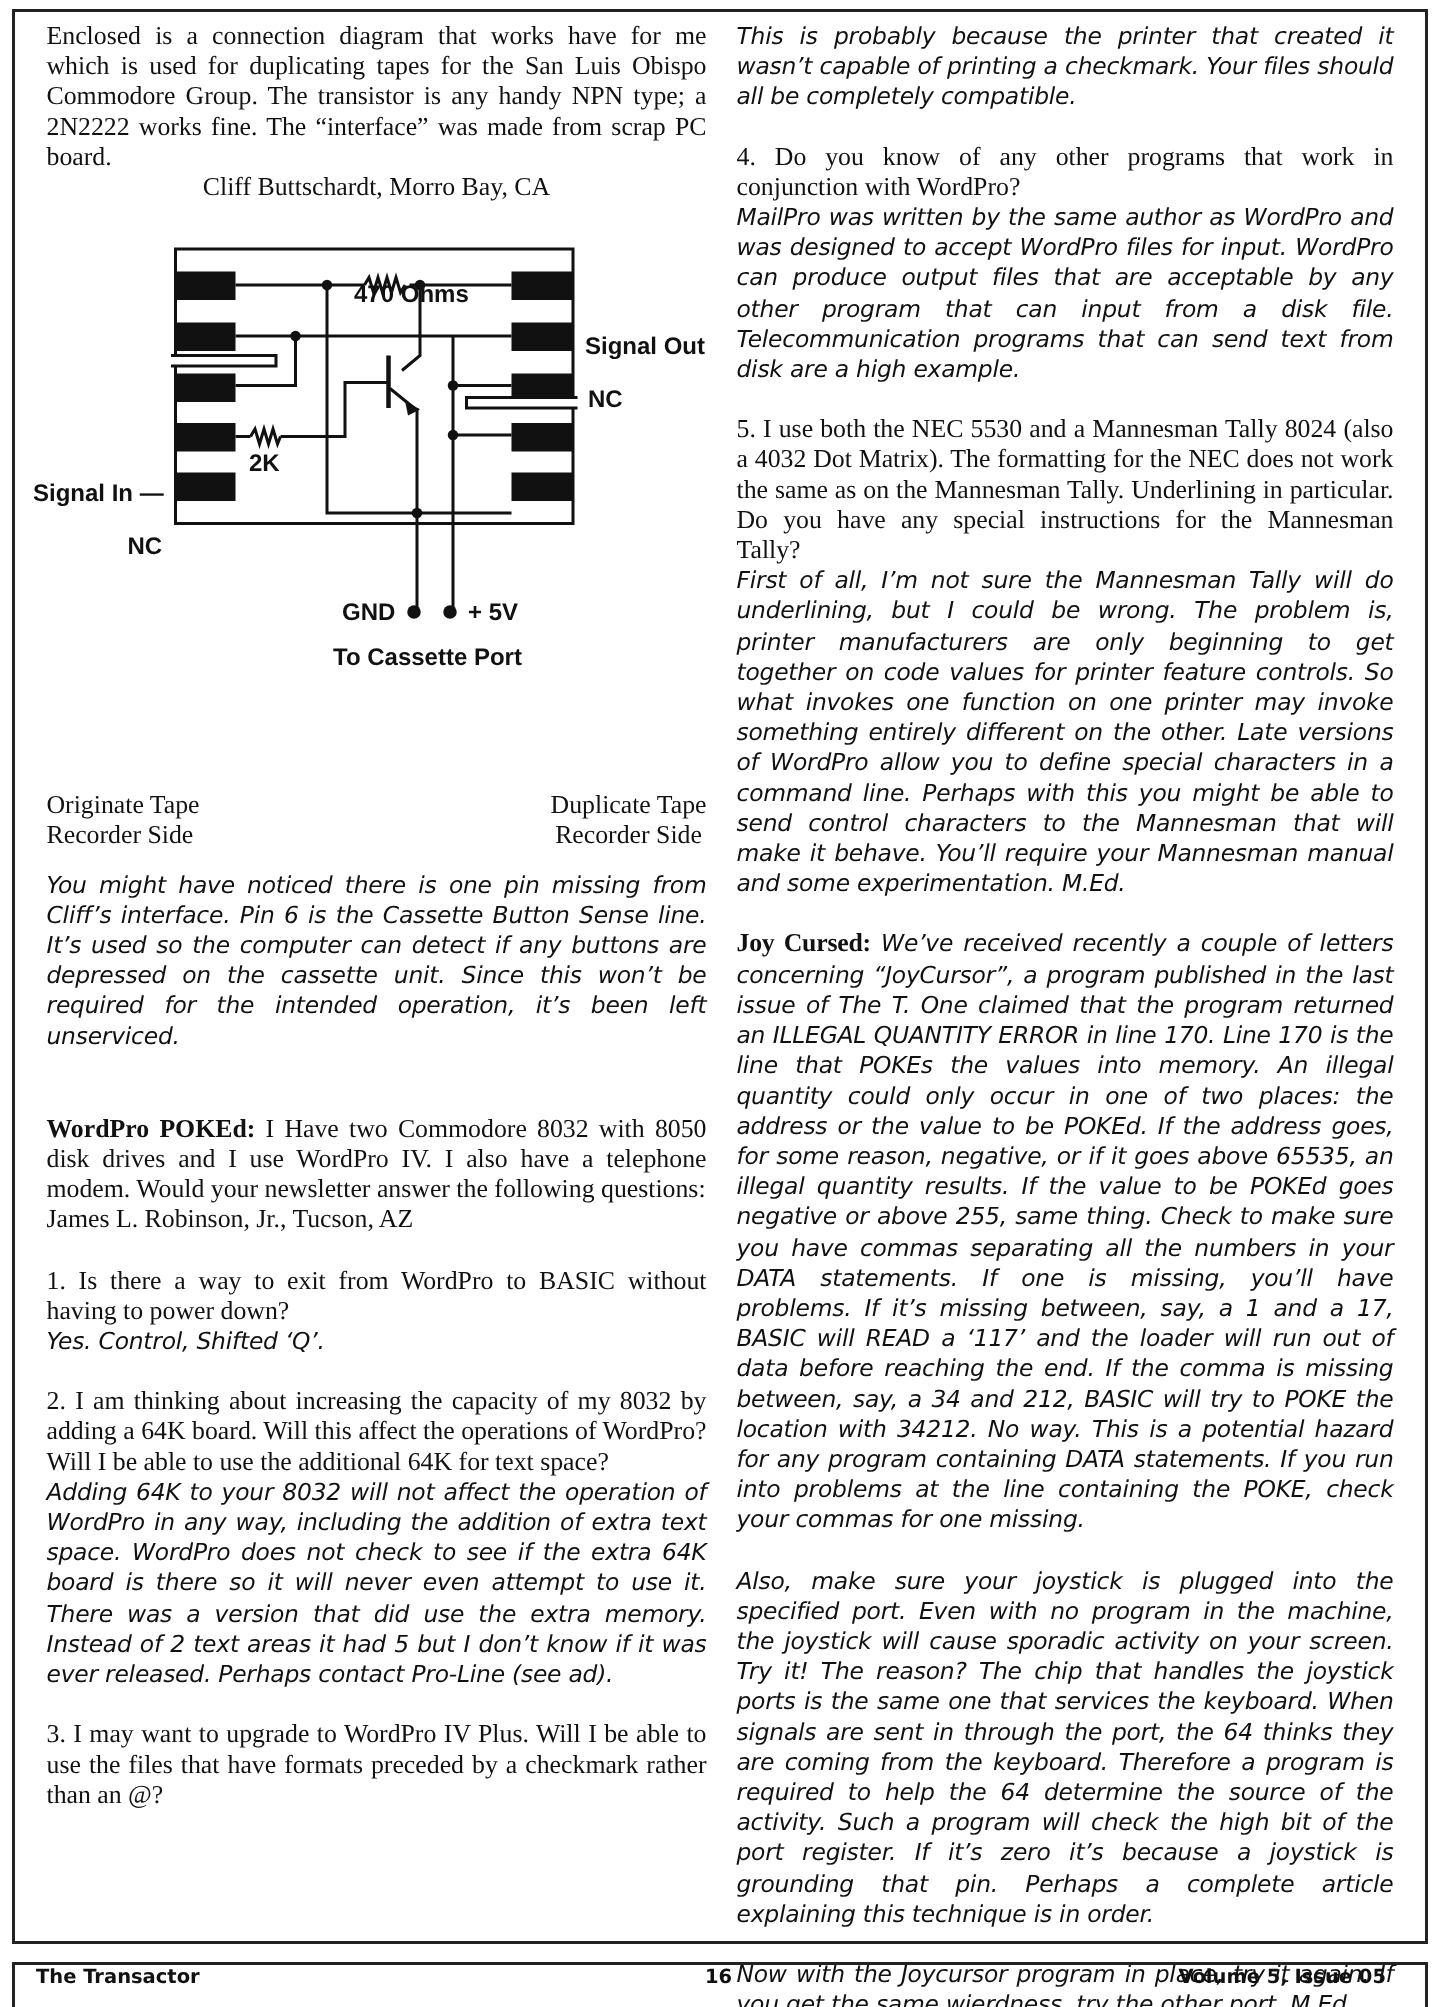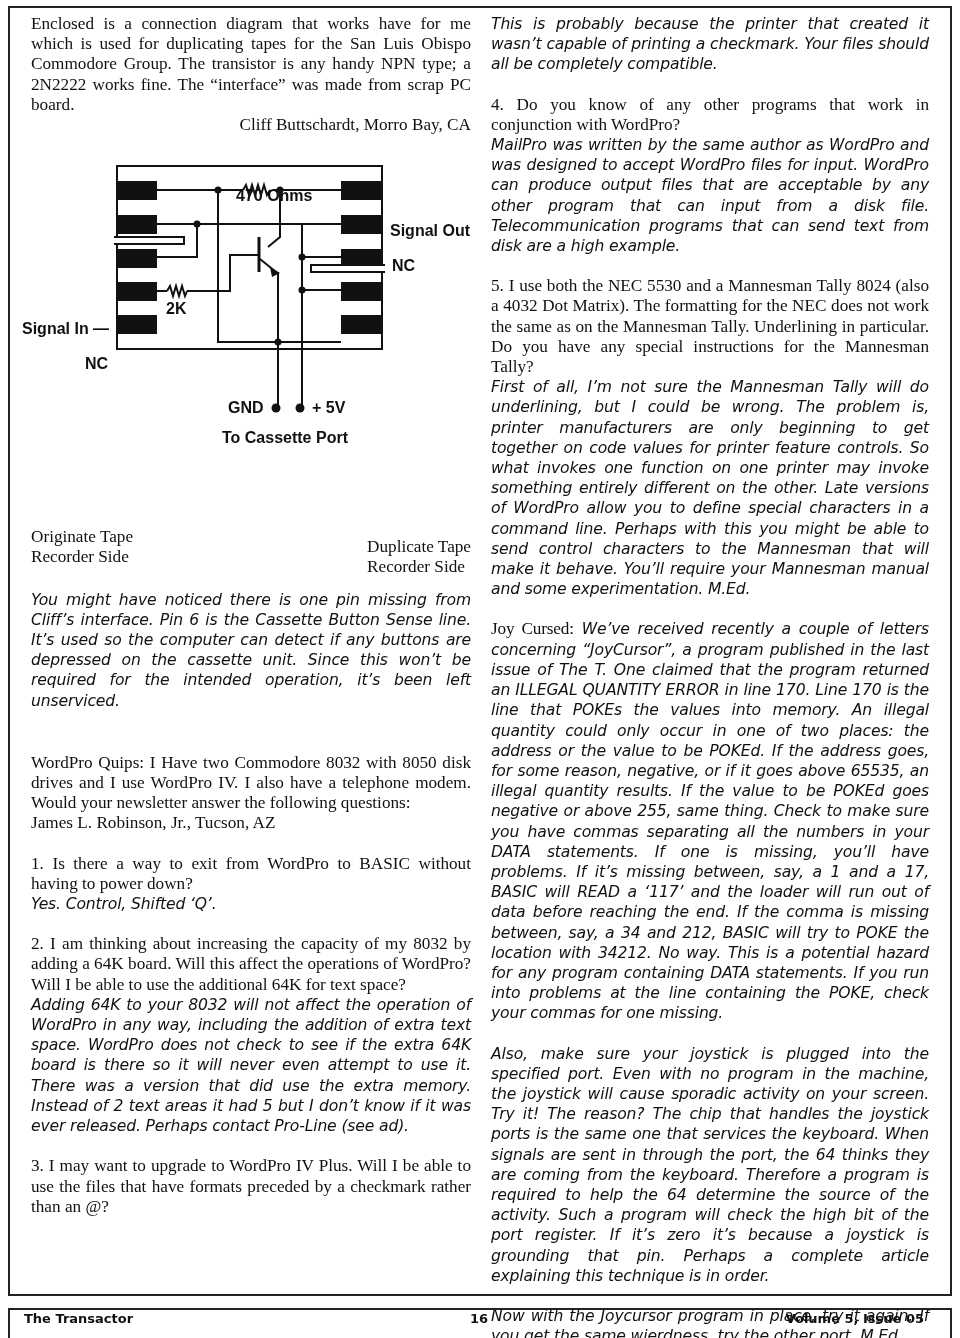--- a/index.html
+++ b/index.html
@@ -12,29 +12,29 @@
     }
     .col {
       position: absolute; top: 14px; font-family: "Liberation Serif", "DejaVu Serif", serif;
       font-size: 17.2px; line-height: 20.2px; text-align: justify;
     }
     .col.left { left: 31px; width: 440px; }
     .col.right { left: 491px; width: 438px; }
     .col p { margin: 0; }
     .col .gap { height: 20px; }
     .it { font-family: "DejaVu Sans", "Liberation Sans", sans-serif; font-style: italic; font-size: 15.6px; letter-spacing: -0.15px; }
-    .b { font-weight: normal; margin-top: 35px; }
-    .sig { text-align: right; }
+    .b { font-weight: bold; margin-top: 35px; }
+    .sig { text-align: center; }
 
     .diagram { position: relative; height: 390px; margin-top: 2px; }
     .diagram svg { position: absolute; left: -31px; top: 0; }
     .dlabel { font-family: "Liberation Sans", "DejaVu Sans", sans-serif; font-weight: bold; font-size: 16px; fill: #111; }
 
     .sides { display: flex; justify-content: space-between; margin-top: 0; }
-    .sides .r { text-align: left; margin-top: 10px; }
+    .sides .r { text-align: center; }
 
     .footer {
       position: absolute; left: 8px; top: 1308px; width: 944px; height: 40px;
       border: 2px solid #222; box-sizing: border-box;
       font-family: "DejaVu Sans", "Liberation Sans", sans-serif; font-weight: bold; font-size: 13px;
     }
     .footer span { position: absolute; top: 1px; }
   </style>
 </head>
 <body>
@@ -130,21 +130,21 @@
       <div>Recorder Side</div>
     </div>
     <div class="r">
       <div>Duplicate Tape</div>
       <div>Recorder Side</div>
     </div>
   </div>
   <div style="height:12px"></div>
   <p class="it">You might have noticed there is one pin missing from Cliff’s interface. Pin 6 is the Cassette Button Sense line. It’s used so the computer can detect if any buttons are depressed on the cassette unit. Since this won’t be required for the intended operation, it’s been left unserviced.</p>
   <div style="height:42px"></div>
-  <p><span class="b">WordPro Quips:</span><span> I Have two Commodore 8032 with 8050 disk drives and I use WordPro IV. I also have a telephone modem. Would your newsletter answer the following questions:</span></p>
+  <p><span class="b">WordPro POKEd:</span><span> I Have two Commodore 8032 with 8050 disk drives and I use WordPro IV. I also have a telephone modem. Would your newsletter answer the following questions:</span></p>
   <p>James L. Robinson, Jr., Tucson, AZ</p>
   <div class="gap"></div>
   <p>1. Is there a way to exit from WordPro to BASIC without having to power down?</p>
   <p class="it">Yes. Control, Shifted ‘Q’.</p>
   <div class="gap"></div>
   <p>2. I am thinking about increasing the capacity of my 8032 by adding a 64K board. Will this affect the operations of WordPro? Will I be able to use the additional 64K for text space?</p>
   <p class="it">Adding 64K to your 8032 will not affect the operation of WordPro in any way, including the addition of extra text space. WordPro does not check to see if the extra 64K board is there so it will never even attempt to use it. There was a version that did use the extra memory. Instead of 2 text areas it had 5 but I don’t know if it was ever released. Perhaps contact Pro-Line (see ad).</p>
   <div class="gap"></div>
   <p>3. I may want to upgrade to WordPro IV Plus. Will I be able to use the files that have formats preceded by a checkmark rather than an @?</p>
 </div>

